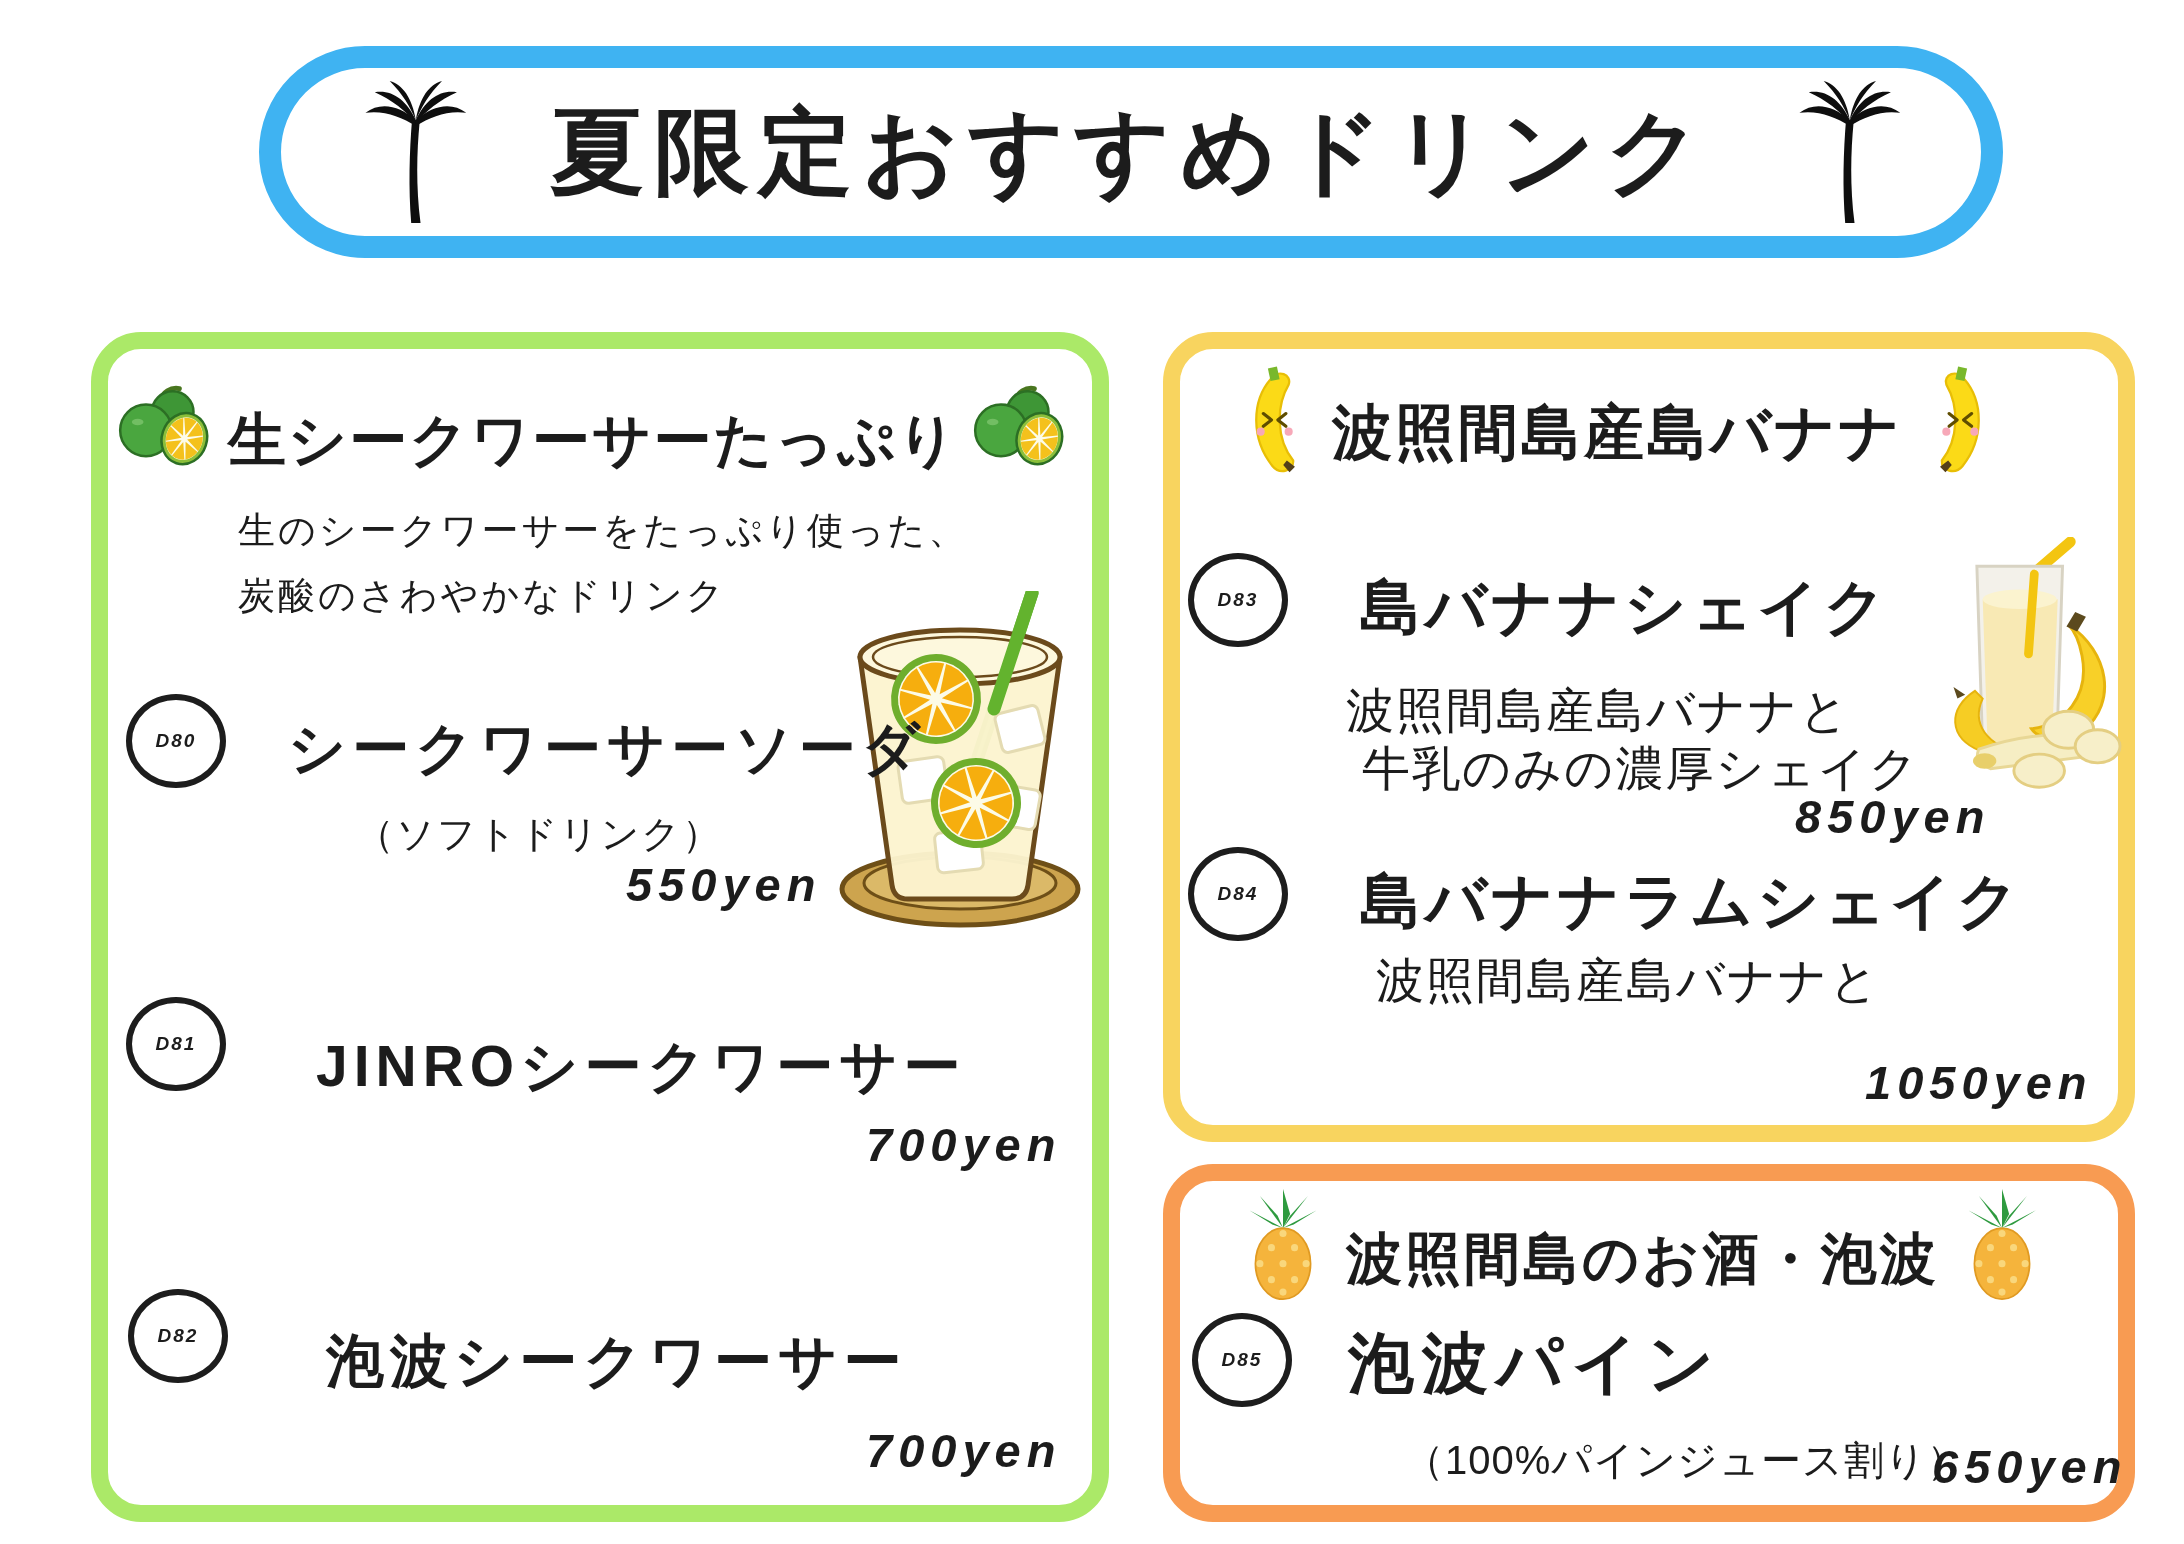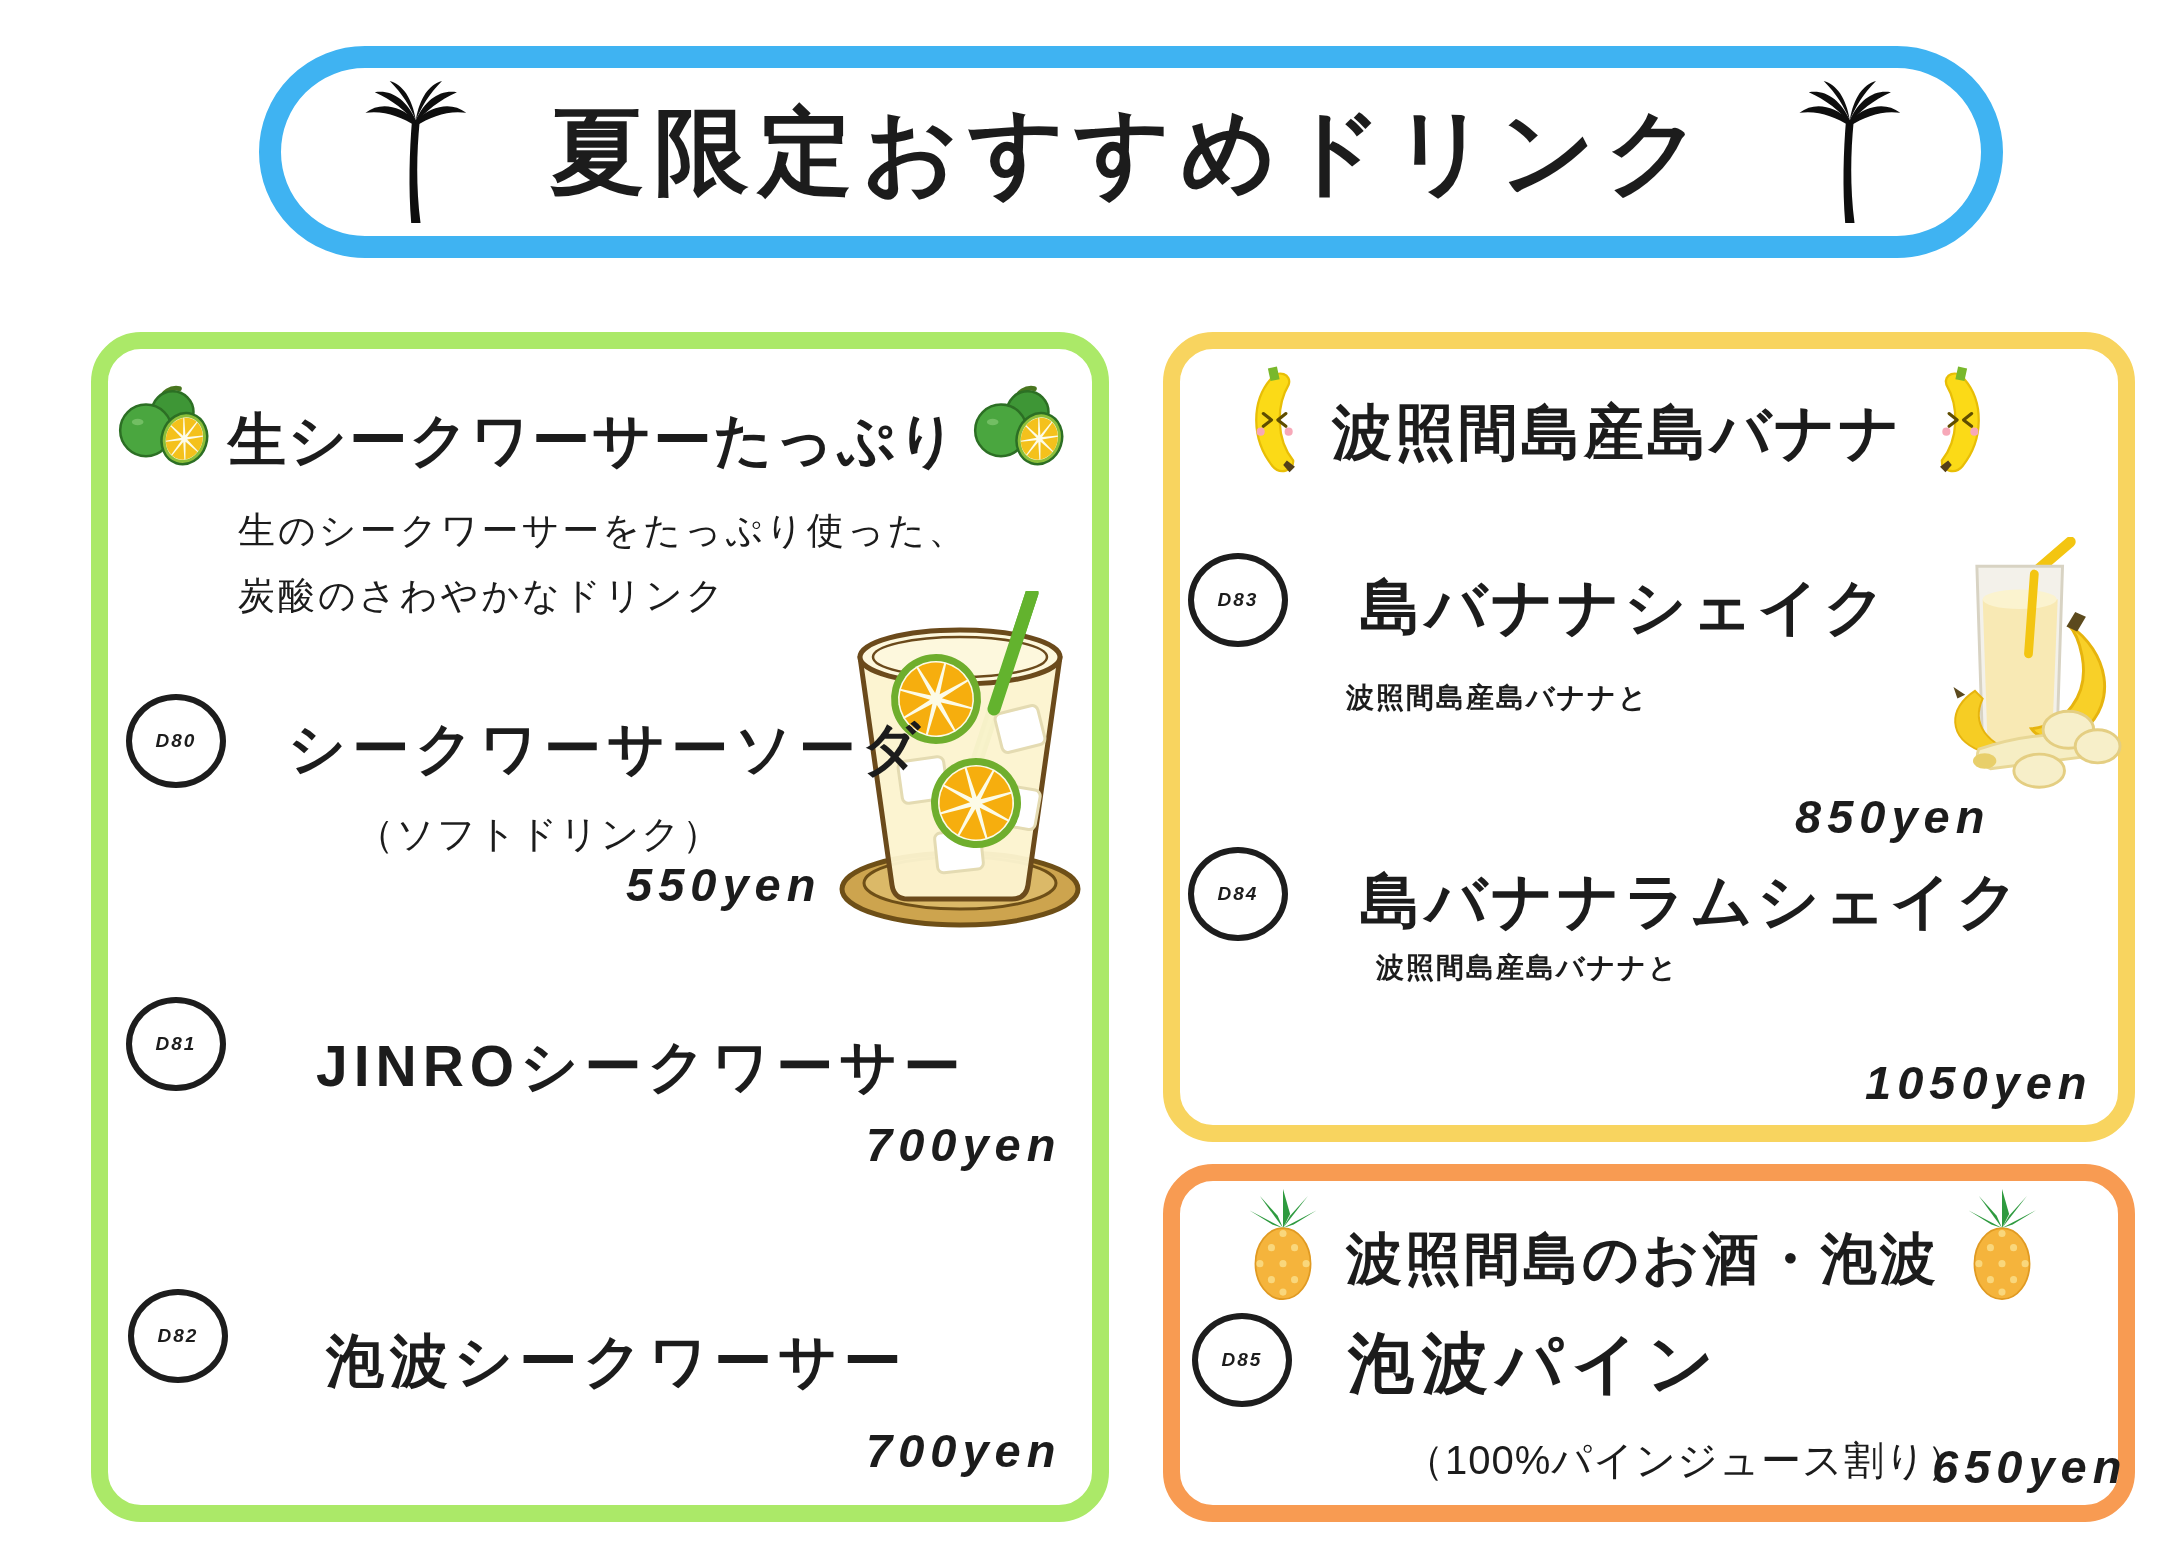--- a/index.html
+++ b/index.html
@@ -42,21 +42,21 @@
 
   .badge {
     position:absolute; width:100px; height:94px;
     border:6px solid #1d1d1d; border-radius:50%;
     display:flex; align-items:center; justify-content:center;
     font-size:19px; font-style:italic; font-weight:600; letter-spacing:2px;
   }
   .item-name { position:absolute; font-weight:600; letter-spacing:6px; white-space:nowrap; }
   .item-note { position:absolute; font-weight:500; white-space:nowrap; }
   .price { position:absolute; font-size:47px; font-weight:600; letter-spacing:6px; white-space:nowrap;font-style:italic; }
-  .ydesc { position:absolute; font-size:28px; letter-spacing:2px; font-weight:700; white-space:nowrap; }
+  .ydesc { position:absolute; font-size:48px; letter-spacing:2px; font-weight:400; white-space:nowrap; }
 
   
   .b80 { left:18px;  top:345px; }
   .n80 { left:180px; top:362px; font-size:57px; }
   .note80 { left:248px; top:460px; font-size:38px; letter-spacing:2px; }
   .p80 { left:518px; top:508px; }
   .b81 { left:18px;  top:648px; }
   .n81 { left:208px; top:680px; font-size:57px; }
   .p81 { left:758px; top:768px; }
   .b82 { left:20px;  top:940px;text-align:center; }
@@ -256,20 +256,21 @@
             <use href="#banana-char"></use>
           </svg>
       </span>
     </div>
 
     <div class="badge b83">
         <span>D83</span>
       </div>
     <div class="item-name n83">島バナナシェイク</div>
     <div class="ydesc d83l1">波照間島産島バナナと</div>
+    <div class="ydesc d83l2">牛乳のみの濃厚シェイク</div>
     <div class="price p83">850yen</div>
 
     <span class="photo">
       <svg width="215" height="258" viewBox="0 0 220 265">
         <path d="M118 36 L154 5" stroke="#f3c511" stroke-width="11" stroke-linecap="round"></path>
         <path d="M58 30 L64 218 L140 218 L146 30 Z" fill="#f3f1ea" stroke="#d8d3c3" stroke-width="3"></path>
         <path d="M64 64 L69 214 L135 214 L141 64 Z" fill="#f8e9b4"></path>
         <ellipse cx="102" cy="64" rx="38" ry="10" fill="#fbf3cf"></ellipse>
         <path d="M117 38 L111 120" stroke="#f3c511" stroke-width="9" stroke-linecap="round"></path>
         <path d="M152 90 C194 118 202 170 168 198 C150 211 122 209 114 197 C148 193 174 164 166 122 C163 106 158 96 152 90 Z" fill="#f8d028" stroke="#e6b40e" stroke-width="3"></path>

